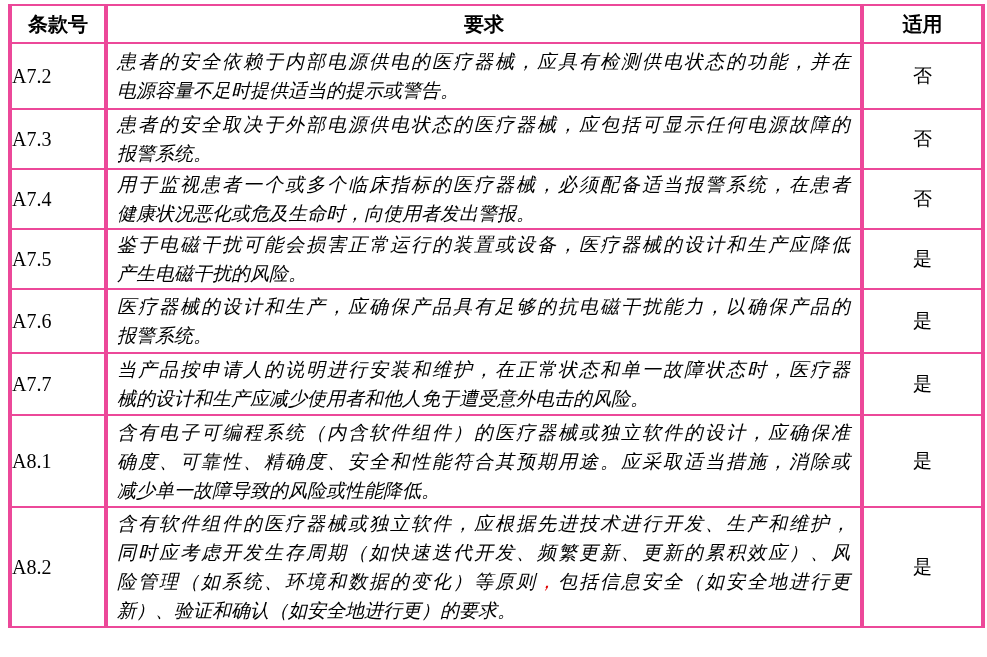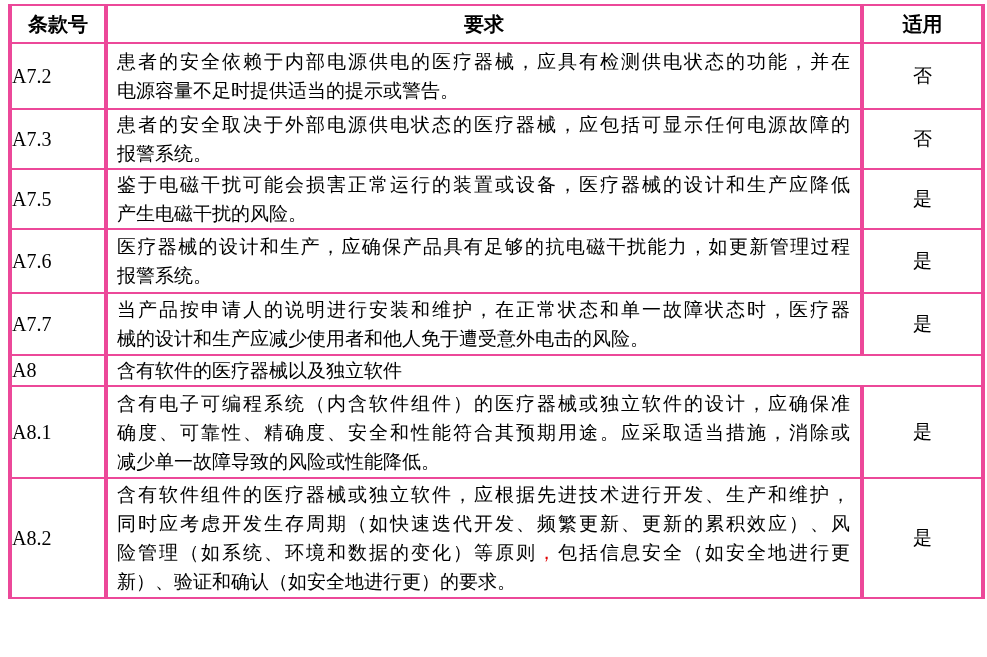--- a/index.html
+++ b/index.html
@@ -51,20 +51,21 @@
     padding:0 10px 0 9px;
   }
   td.app{
     text-align:center;
     font-size:19px;
     padding:0;
   }
   .tline{
     text-align:left;
     line-height:29px;
+    font-style:italic;
   }
   .jline{
     text-align:justify;
     text-align-last:justify;
   }
 </style>
 </head>
 <body>
 
 <div class="page">
@@ -91,49 +92,51 @@
         <td class="app">否</td>
       </tr>
       <tr class="r1">
         <td class="clause">A7.3</td>
         <td class="req">
             <div class="tline jline">患者的安全取决于外部电源供电状态的医疗器械，应包括可显示任何电源故障的</div>
             <div class="tline">报警系统。</div>
           </td>
         <td class="app">否</td>
       </tr>
+      <tr class="r2">
+        <td class="clause">A7.4</td>
+        <td class="req">
+            <div class="tline jline">用于监视患者一个或多个临床指标的医疗器械，必须配备适当报警系统，在患者</div>
+            <div class="tline">健康状况恶化或危及生命时，向使用者发出警报。</div>
+          </td>
+        <td class="app">否</td>
+      </tr>
       <tr class="r3">
         <td class="clause">A7.5</td>
         <td class="req">
             <div class="tline jline">鉴于电磁干扰可能会损害正常运行的装置或设备，医疗器械的设计和生产应降低</div>
             <div class="tline">产生电磁干扰的风险。</div>
           </td>
         <td class="app">是</td>
       </tr>
       <tr class="r4">
         <td class="clause">A7.6</td>
         <td class="req">
-            <div class="tline jline">医疗器械的设计和生产，应确保产品具有足够的抗电磁干扰能力，如更新管理过程</div>
+            <div class="tline jline">医疗器械的设计和生产，应确保产品具有足够的抗电磁干扰能力，以确保产品的</div>
             <div class="tline">报警系统。</div>
           </td>
         <td class="app">是</td>
       </tr>
       <tr class="r5">
         <td class="clause">A7.7</td>
         <td class="req">
             <div class="tline jline">当产品按申请人的说明进行安装和维护，在正常状态和单一故障状态时，医疗器</div>
             <div class="tline">械的设计和生产应减少使用者和他人免于遭受意外电击的风险。</div>
           </td>
         <td class="app">是</td>
-      </tr>
-      <tr class="r6">
-        <td class="clause">A8</td>
-        <td class="req" colspan="2">
-            <div class="tline">含有软件的医疗器械以及独立软件</div>
-          </td>
       </tr>
       <tr class="r7">
         <td class="clause">A8.1</td>
         <td class="req">
             <div class="tline jline">含有电子可编程系统（内含软件组件）的医疗器械或独立软件的设计，应确保准</div>
             <div class="tline jline">确度、可靠性、精确度、安全和性能符合其预期用途。应采取适当措施，消除或</div>
             <div class="tline">减少单一故障导致的风险或性能降低。</div>
           </td>
         <td class="app">是</td>
       </tr>

